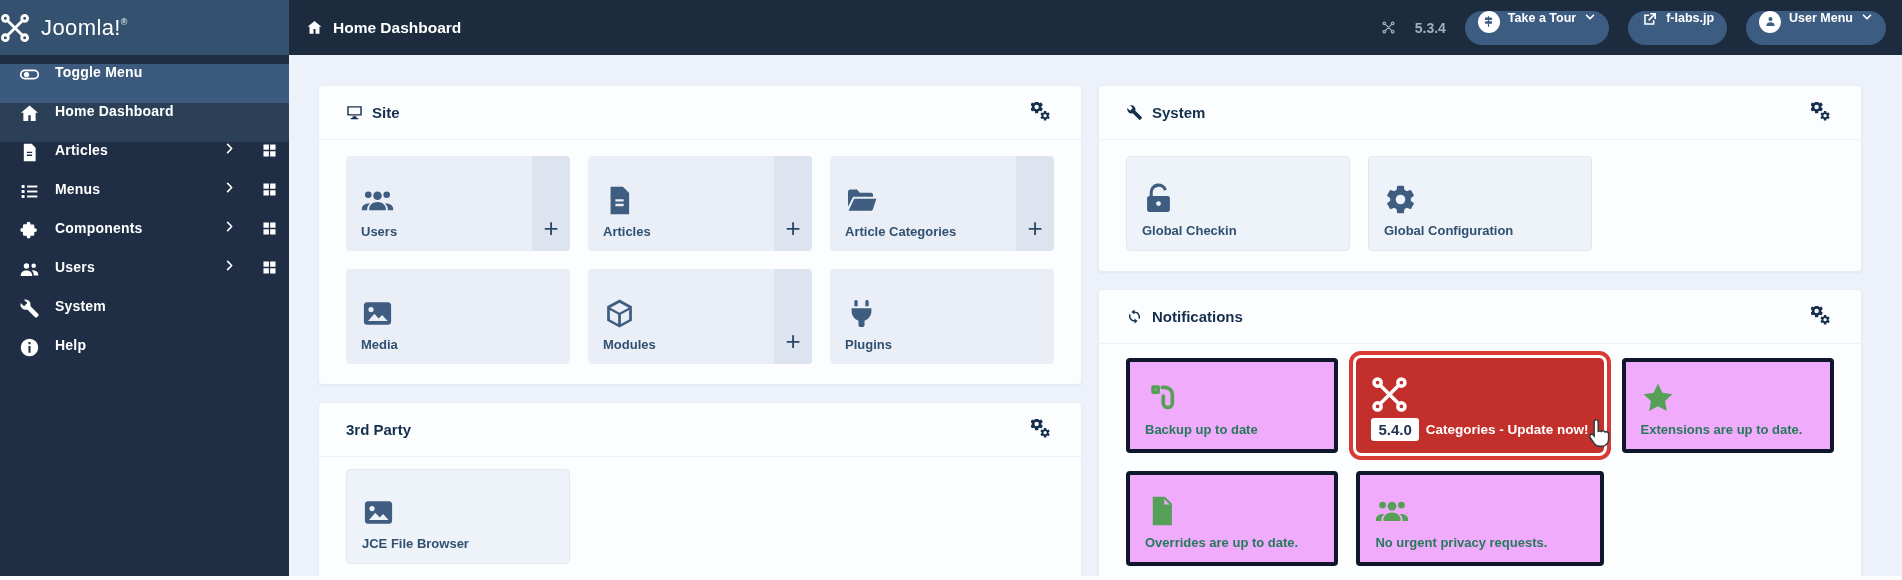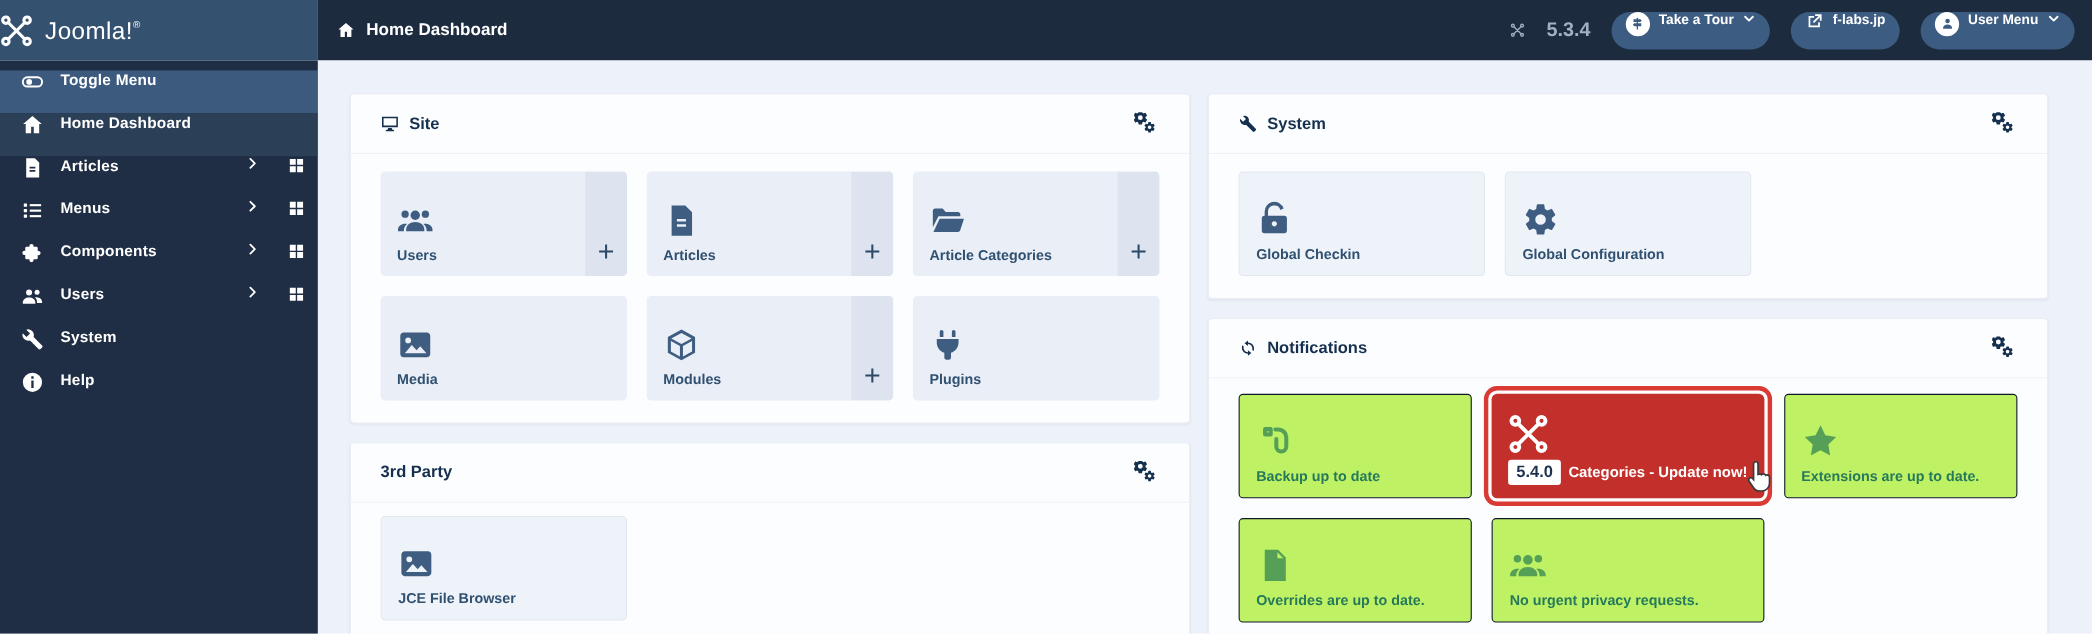--- a/index.html
+++ b/index.html
@@ -14,21 +14,21 @@
   .brand{width:289px;background:#34516f;display:flex;align-items:center;gap:11px;
     color:#fff;cursor:pointer}
   .brand .ic{width:30px;height:30px}
   .brand-text{font-size:22px;letter-spacing:.4px}
   .brand-reg{font-size:9px;vertical-align:top;position:relative;top:2px}
   .topbar-main{flex:1;background:#1c2b3e;display:flex;align-items:center;
     justify-content:space-between;padding:0 16px 0 17px;color:#fff}
   .page-title{display:flex;align-items:center;gap:10px;font-weight:700;font-size:15.5px}
   .page-title .ic{width:17px;height:17px}
   .topbar-right{display:flex;align-items:center;gap:19px}
-  .version{display:flex;align-items:center;gap:20px;color:#9fb0c2;font-size:18px;font-weight:700}
+  .version{display:flex;align-items:center;gap:20px;color:#9fb0c2;font-size:14px;font-weight:700}
   .version .ic{width:13px;height:13px}
   .pill{display:flex;align-items:flex-start;gap:8px;background:#3d5c82;border:none;color:#fff;
     font-weight:700;font-size:12.5px;height:34px;padding:0 13px;border-radius:17px;
     font-family:inherit;cursor:pointer}
   .pill .plain-ic{width:17px;height:17px;color:#fff}
   .circle-ic{width:22px;height:22px;border-radius:50%;background:#fff;color:#3d5c82;
     display:flex;align-items:center;justify-content:center;flex:none}
   .circle-ic svg{width:13px;height:13px}
   .pill .chev{width:12px;height:12px}
 
@@ -66,21 +66,21 @@
     display:flex;flex-direction:column;justify-content:flex-end;align-items:flex-start;
     padding:12px 15px;overflow:hidden;cursor:pointer}
   .tile .t-ic{width:33px;height:33px;color:#3e5d80;margin-bottom:7px}
   .tile-label{font-size:13px;font-weight:700;color:#305070;white-space:nowrap}
   .tile-add{position:absolute;top:0;right:0;bottom:0;width:38px;background:#dde4f0;
     display:flex;align-items:flex-end;justify-content:center;padding-bottom:10px;
     font-size:26px;font-weight:400;line-height:1;color:#2c4a68;cursor:pointer}
 
   .tile.system{background:#eef2f9;border:1px solid #e2e8f2}
 
-  .tile.success{background:#bef264;border:1px solid #0f172a}
+  .tile.success{background:#f0abfc;border:4px solid #0f172a}
   .tile.success .t-ic{color:#55a056;width:34px;height:34px}
   .tile.success .tile-label{color:#26795a}
 
   .tile.danger{background:#c3302b;overflow:visible;border-radius:5px;
     box-shadow:0 0 0 3px #fdfdfe,0 0 0 7px #d93a33}
   .tile.danger .t-ic{color:#fff;width:37px;height:37px;margin-bottom:5px}
   .tile-line{display:flex;align-items:center;gap:7px}
   .tile.danger .tile-label{color:#fff;font-size:13.5px}
   .badge{background:#fff;color:#1d3150;font-size:15px;font-weight:700;
     padding:2.5px 7px;border-radius:3px;line-height:1.2}

